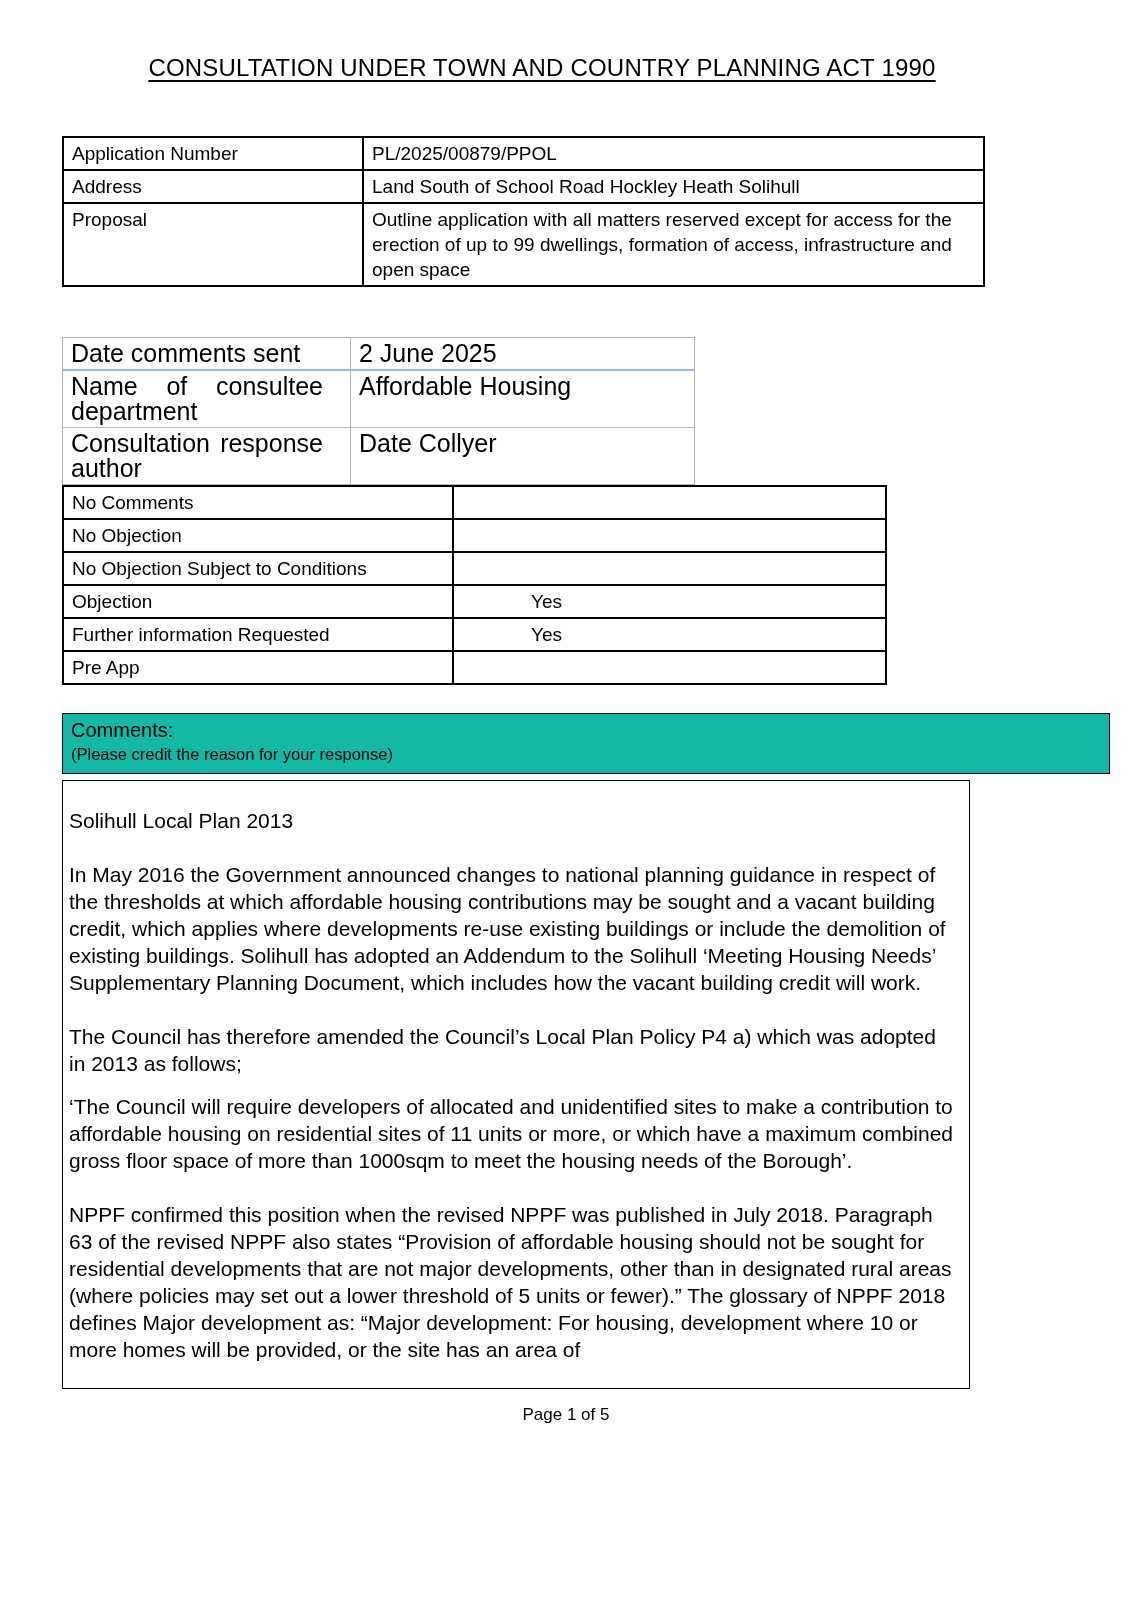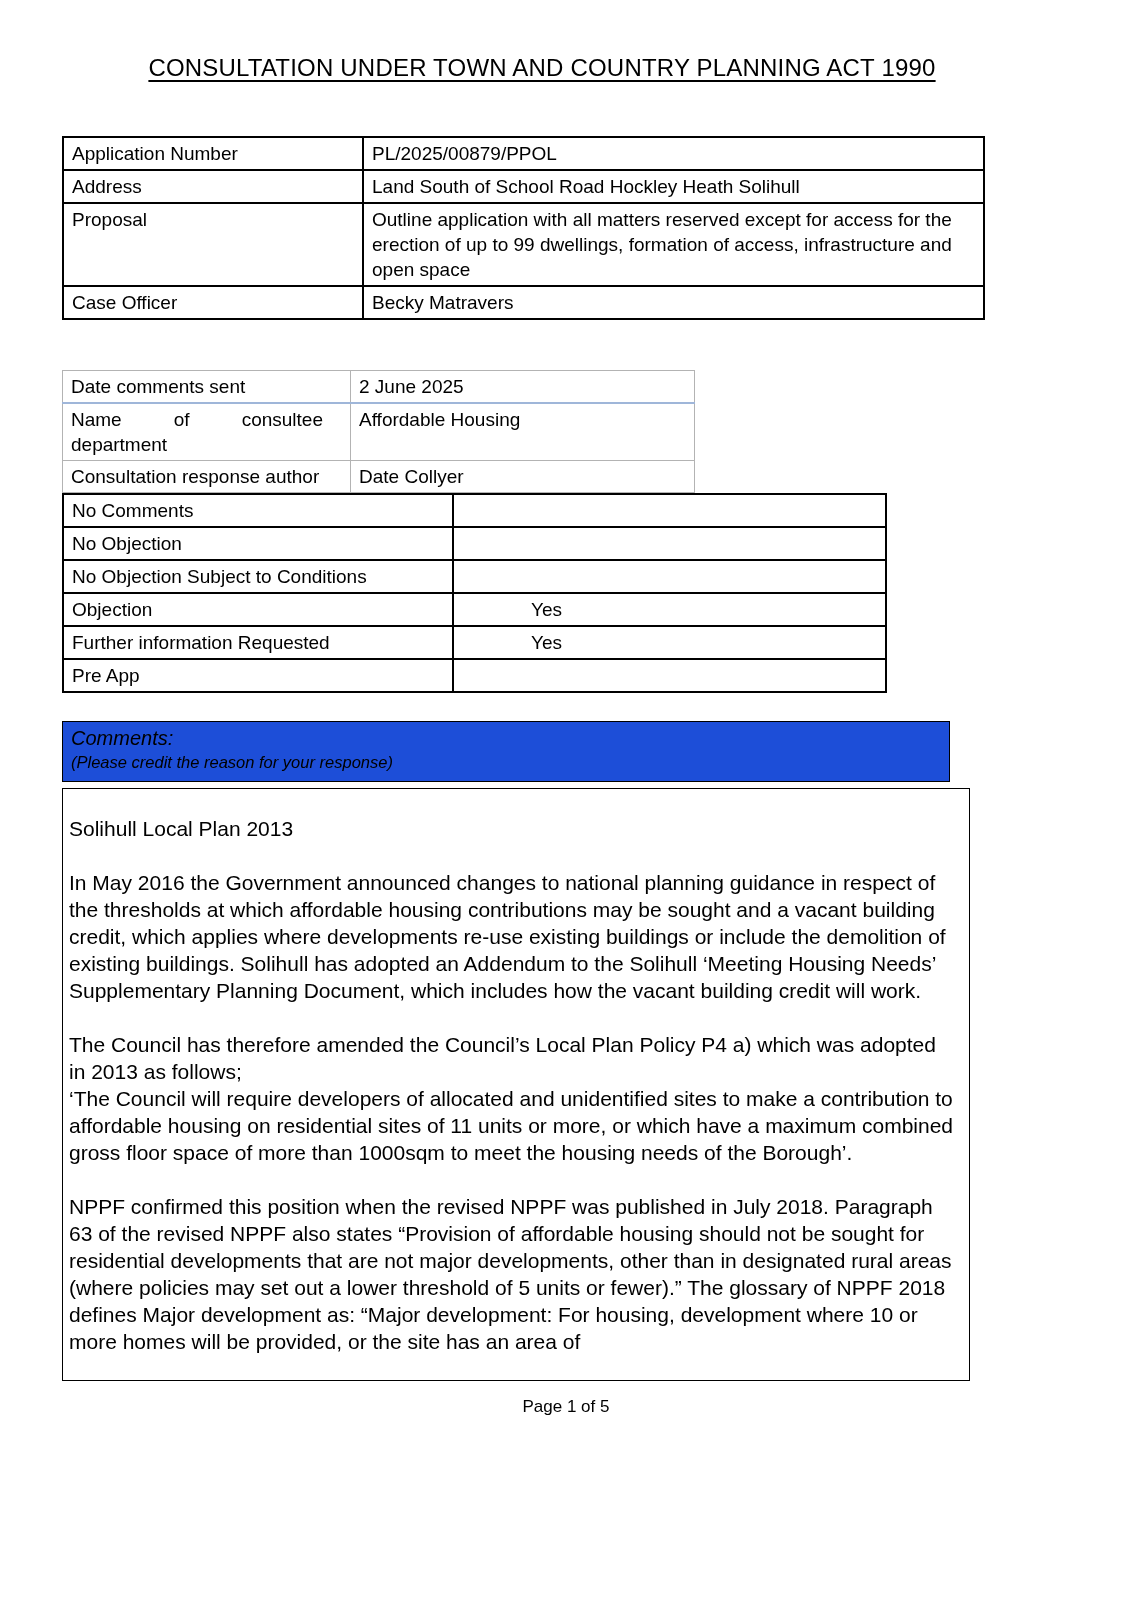--- a/index.html
+++ b/index.html
@@ -22,51 +22,50 @@
   }
 
   table { border-collapse:collapse; table-layout:fixed; }
 
   
   .tbl-app { margin-top:54px; width:923px; font-size:19px; }
   .tbl-app td { border:2px solid #000; padding:3px 8px; vertical-align:top; line-height:25px; }
   .tbl-app td.lbl { width:300px; }
 
   
-  .tbl-cons { margin-top:50px; width:633px; font-size:19px; }
+  .tbl-cons { margin-top:50px; width:633px; font-size:25px; }
   .tbl-cons td { border:1px solid #b3b3b3; padding:3px 8px; vertical-align:top; line-height:25px; }
   .tbl-cons tr.first td { border-bottom:2px solid #9fb6d9; }
   .tbl-cons td.lbl { width:288px; }
   .j-cons { width:252px; text-align:justify; }
 
   
   .tbl-resp { width:825px; font-size:19px; }
   .tbl-resp td { border:2px solid #000; padding:3px 8px; vertical-align:top; line-height:25px; }
   .tbl-resp td.lbl { width:390px; }
   .tbl-resp td.val { padding-left:77px; }
   .j-resp { width:295px; text-align:justify; }
 
   
   .comments-header {
-    margin-top:28px; width:888px;
-    border:1px solid #000; background:#1d4ed8;
+    margin-top:28px; width:1048px;
+    border:1px solid #000; background:#14b8a6;
     padding:5px 10px 9px 8px;
-    font-style:italic;
   }
   .comments-header .h { font-size:20px; }
   .comments-header .sub { font-size:16.5px; margin-top:3px; }
 
   .comments-body {
     margin-top:6px; width:908px; min-height:560px;
     border:1px solid #000;
     padding:26px 12px 25px 6px;
     font-size:21px; line-height:27px;
   }
   .comments-body p { margin-top:27px; }
-  .comments-body p.no-gap { margin-top:0; }
+  .comments-body p.no-gap { margin-top:16px; }
   .cb-heading { font-size:21px; }
 
   .footer { width:1008px; text-align:center; font-size:17px; margin-top:16px; }
 </style>
 </head>
 <body>
 
 <div class="content">
 
   <div class="doc-title">CONSULTATION UNDER TOWN AND COUNTRY PLANNING ACT 1990</div>
@@ -77,24 +76,20 @@
         <td class="lbl">Application Number</td>
         <td>PL/2025/00879/PPOL</td>
       </tr>
       <tr>
         <td class="lbl">Address</td>
         <td>Land South of School Road Hockley Heath Solihull</td>
       </tr>
       <tr>
         <td class="lbl">Proposal</td>
         <td>Outline application with all matters reserved except for access for the erection of up to 99 dwellings, formation of access, infrastructure and open space</td>
-      </tr>
-      <tr>
-        <td class="lbl">Case Officer</td>
-        <td>Becky Matravers</td>
       </tr>
     </tbody>
   </table>
 
   <table class="tbl-cons">
     <tbody>
       <tr class="first">
         <td class="lbl">Date comments sent</td>
         <td>2 June 2025</td>
       </tr>

